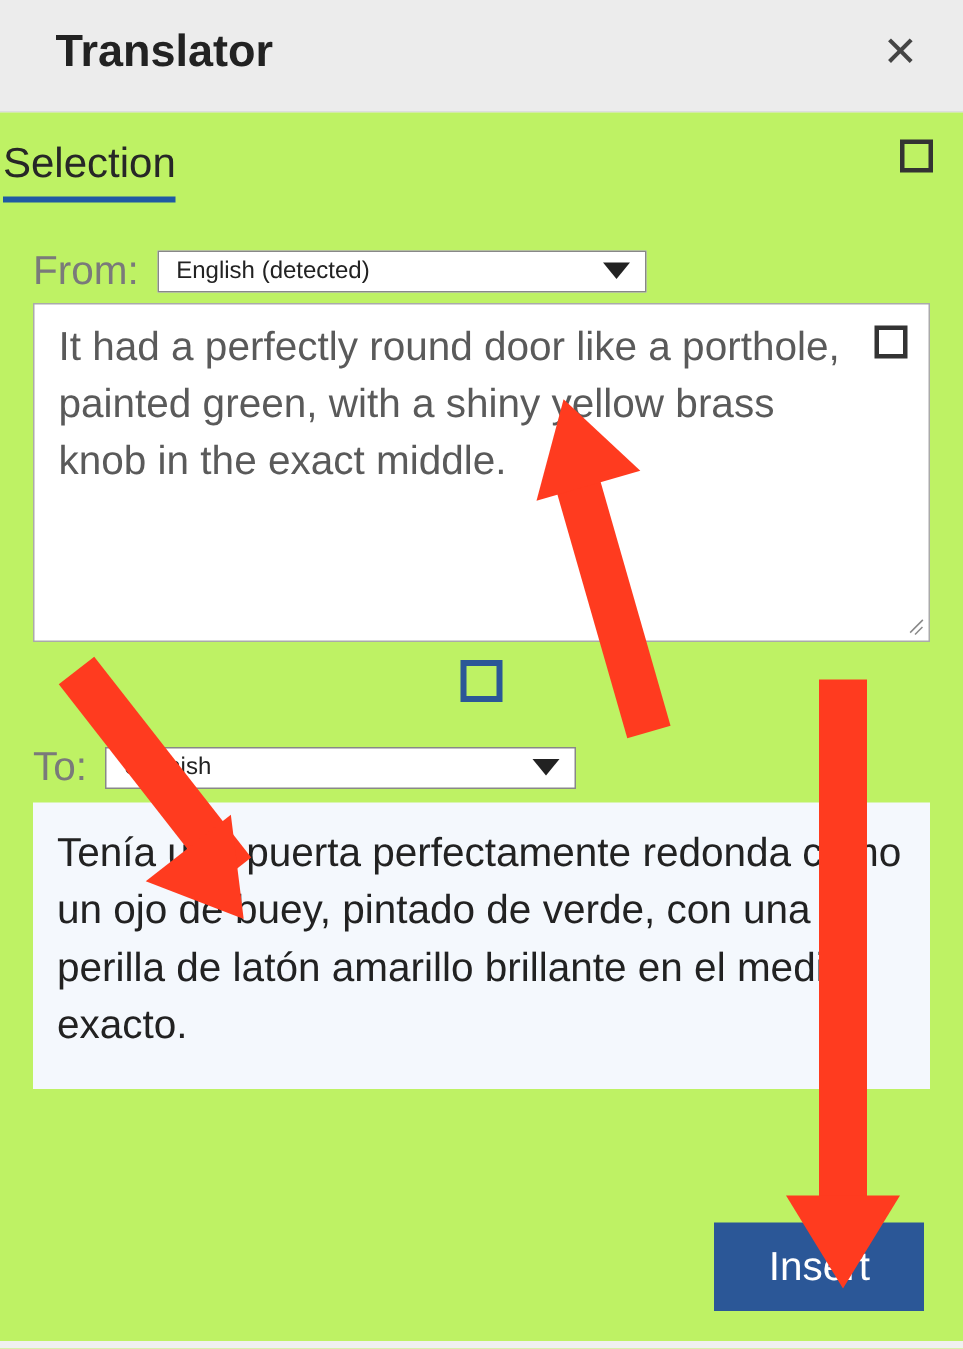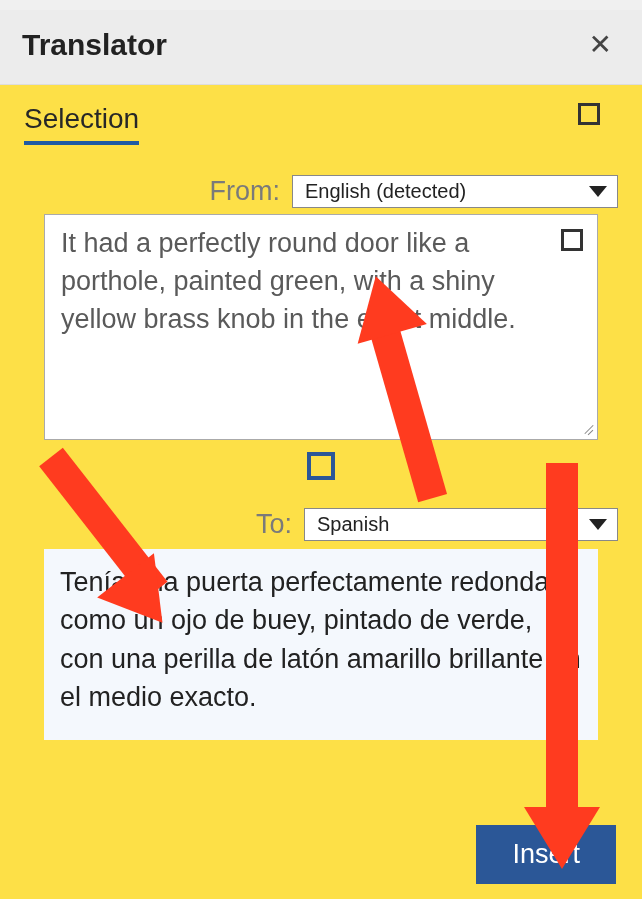--- a/index.html
+++ b/index.html
@@ -11,40 +11,39 @@
       font-family: "Segoe UI", -apple-system, BlinkMacSystemFont, sans-serif;
       background: #f0f0f0;
       width: 642px;
       height: 899px;
       position: relative;
     }
     .header {
       display: flex;
       justify-content: space-between;
       align-items: center;
-      padding: 18px 30px 22px 22px;
+      padding: 18px 30px 22px 37px;
       background: #ececec;
       border-bottom: 1px solid #ddd;
-      margin-top: 10px;
     }
     .header-title {
       font-size: 30px;
       font-weight: 600;
       color: #222;
     }
     .close-btn {
       font-size: 28px;
       color: #444;
       cursor: pointer;
       user-select: none;
       line-height: 1;
     }
     .content {
-      padding: 0 24px;
-      background: #fde047;
+      padding: 0 2px;
+      background: #bef264;
       height: calc(100% - 80px);
       position: relative;
     }
     .tabs {
       display: flex;
       align-items: center;
       padding: 12px 0 10px 0;
       position: relative;
     }
     .tab {
@@ -67,35 +66,34 @@
     .checkbox-upper {
       position: absolute;
       right: 18px;
       top: 18px;
     }
     .row {
       display: flex;
       align-items: center;
       margin-top: 20px;
       padding-left: 20px;
-      justify-content: flex-end;
     }
     .row-label {
       font-size: 27px;
       color: #7a7a7a;
       margin-right: 12px;
     }
     .dropdown {
       display: flex;
       align-items: center;
       justify-content: space-between;
       border: 1.5px solid #888;
       background: #fff;
       padding: 4px 10px 4px 12px;
-      font-size: 20px;
+      font-size: 16px;
       color: #222;
       cursor: pointer;
     }
     .dropdown-from {
       width: 326px;
     }
     .dropdown-to {
       width: 314px;
     }
     .dropdown-caret {

